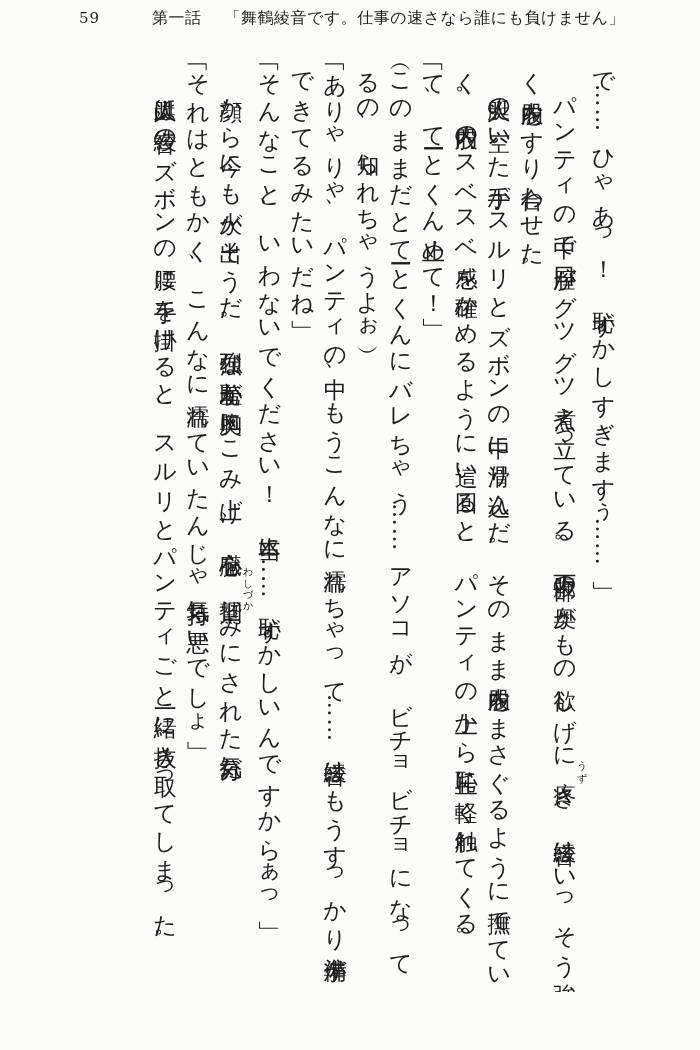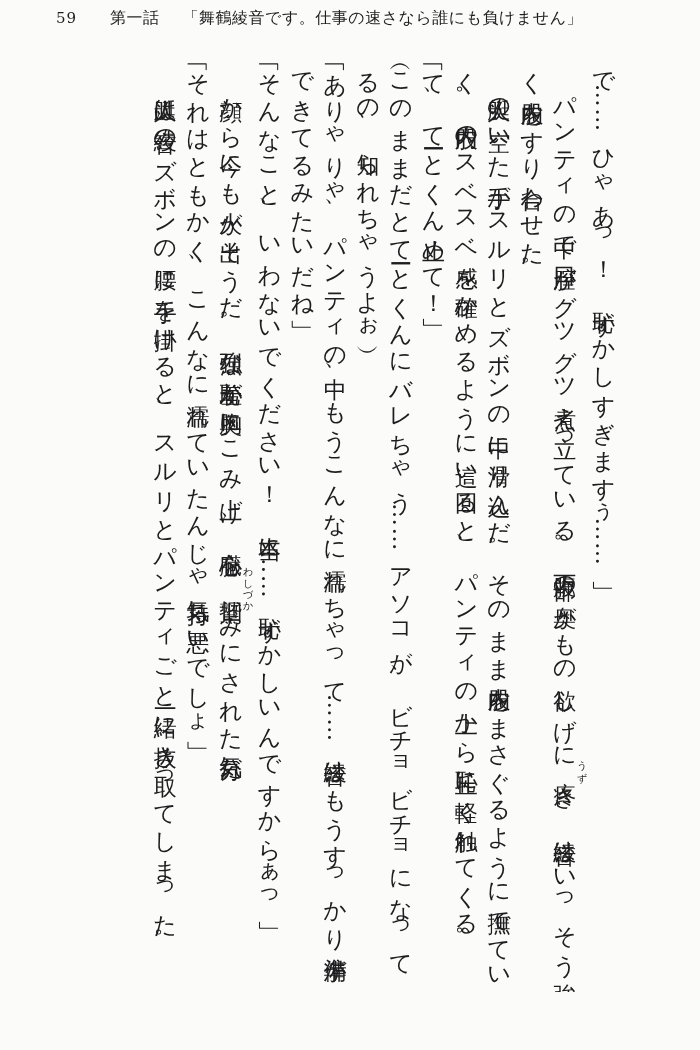--- a/index.html
+++ b/index.html
@@ -25,23 +25,24 @@
     left: 56px;
     display: flex;
     align-items: baseline;
     font-size: 16px;
     letter-spacing: 0.5px;
     white-space: nowrap;
   }
   .page-number {
     font-size: 15px;
     letter-spacing: 1px;
+    margin-left: 23px;
   }
   .chapter-label {
-    margin-left: 33px;
+    margin-left: 52px;
   }
   .chapter-title {
     margin-left: 23px;
   }
   
   .text-block {
     position: absolute;
     top: 56px;
     right: 80px;
     width: 558px;

